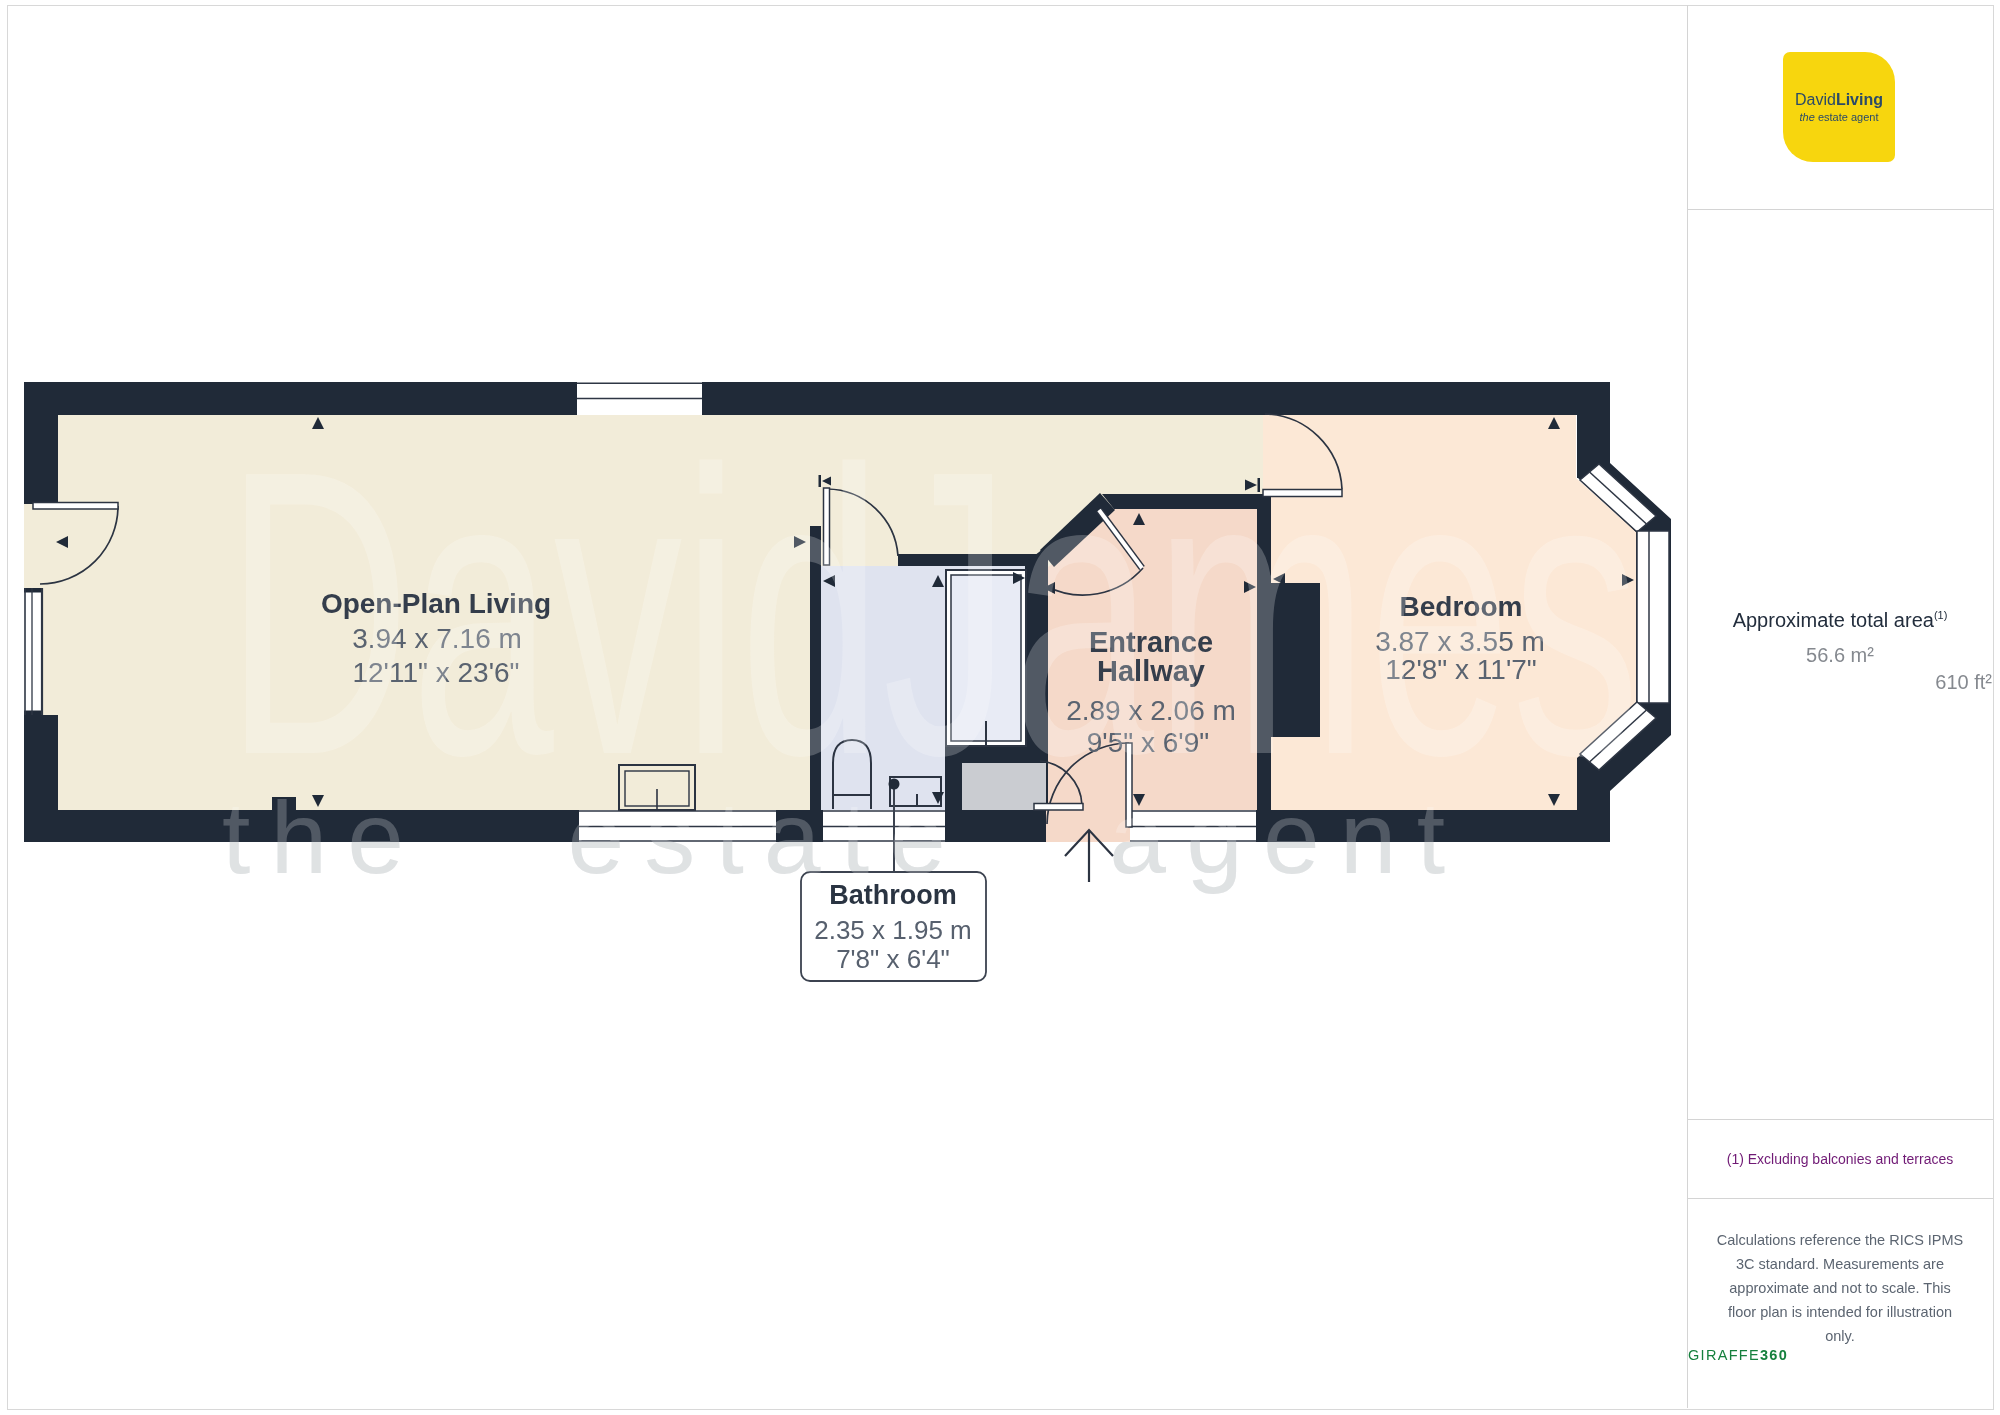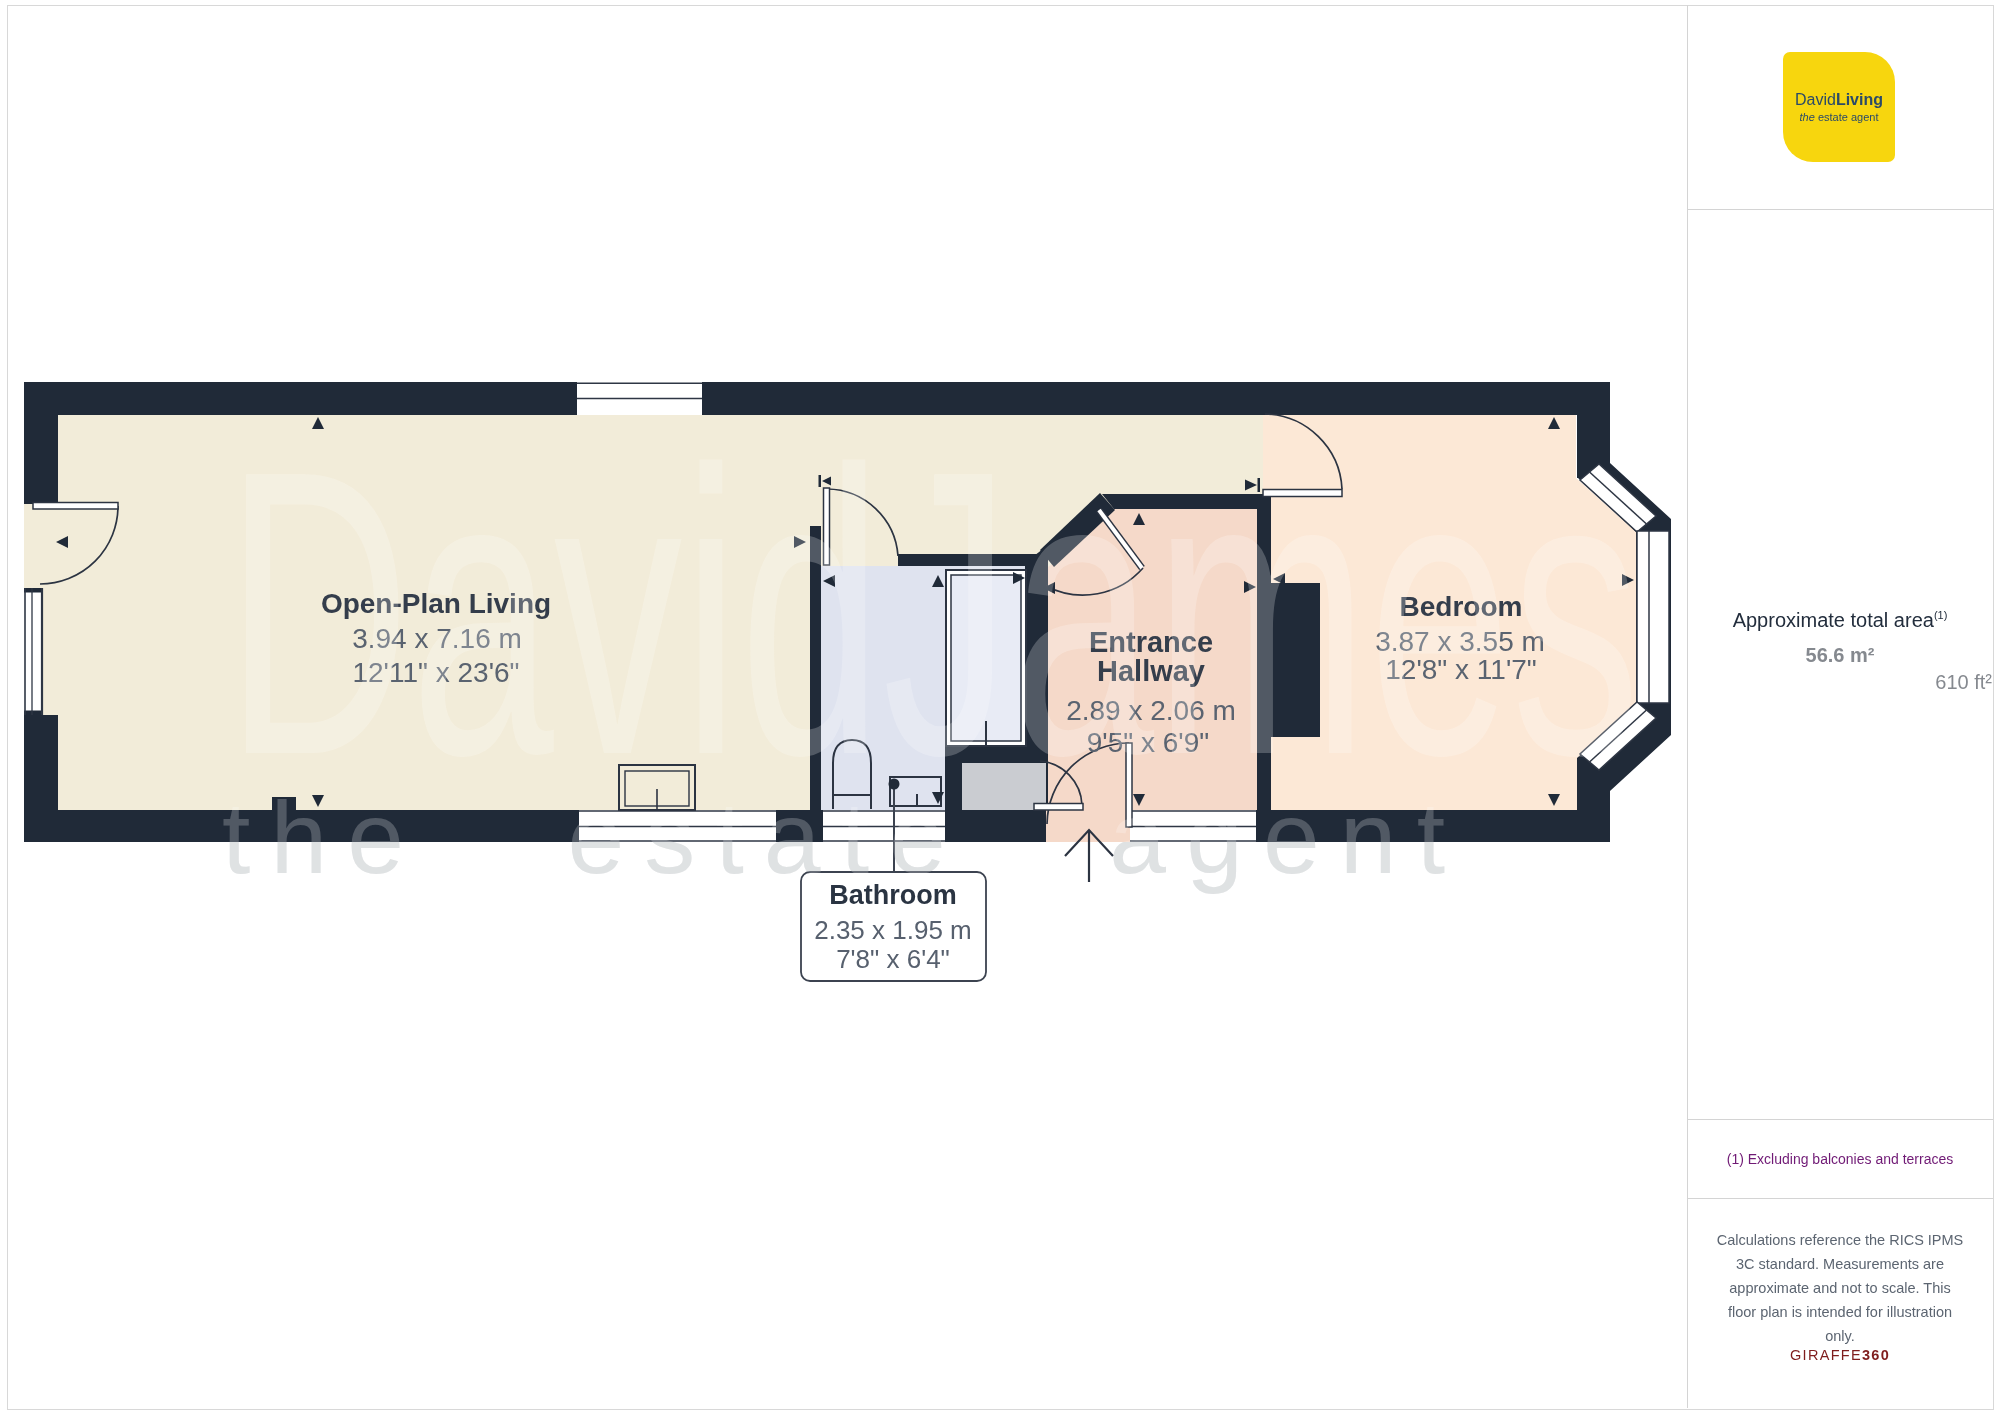--- a/index.html
+++ b/index.html
@@ -19,29 +19,29 @@
 
 <div class="abs" style="left:1688px;top:1198px;width:305px;height:1px;background:#d4d4d4;"></div>
 
 <div class="abs" style="left:1783px;top:52px;width:112px;height:110px;background:#f7d60e;border-radius:7px 30px 7px 30px;text-align:center;">
   <div style="margin-top:39px;font-size:16px;color:#2b4a68;letter-spacing:0px;">David<b>Living</b></div>
   <div style="margin-top:2px;font-size:11px;color:#2b4a68;"><i>the</i> estate agent</div>
 </div>
 
 <div class="abs" style="left:1688px;top:609px;width:304px;text-align:center;color:#232e3d;font-size:20px;font-weight:normal;">Approximate total area<sup style="font-size:11px;">(1)</sup></div>
 
-<div class="abs" style="left:1688px;top:644px;width:304px;text-align:center;color:#85898f;font-size:20px;font-weight:bold;">56.6 m²</div>
+<div class="abs" style="left:1688px;top:644px;width:304px;text-align:center;color:#85898f;font-size:20px;">56.6 m²</div>
 
 <div class="abs" style="left:1688px;top:671px;width:304px;text-align:right;color:#85898f;font-size:20px;">610 ft²</div>
 
 <div class="abs" style="left:1688px;top:1151px;width:304px;text-align:center;color:#701a75;font-size:14px;">(1) Excluding balconies and terraces</div>
 
 <div class="abs" style="left:1700px;top:1228px;width:280px;text-align:center;color:#5c6571;font-size:14.5px;line-height:24px;">Calculations reference the RICS IPMS<br>3C standard. Measurements are<br>approximate and not to scale. This<br>floor plan is intended for illustration<br>only.</div>
 
-<div class="abs" style="left:1688px;top:1347px;width:304px;text-align:center;color:#7f1d1d;font-size:14.5px;letter-spacing:1.3px;">GIRAFFE<b>360</b></div>
+<div class="abs" style="left:1688px;top:1347px;width:304px;color:#15803d;font-size:14.5px;letter-spacing:1.3px;">GIRAFFE<b>360</b></div>
 
 <svg class="abs" style="left:0;top:0;" width="2000" height="1415" viewBox="0 0 2000 1415">
 <defs>
   <clipPath id="wmclip">
         <rect x="24" y="382" width="1586" height="520"></rect>
       </clipPath>
 </defs>
 
 <g clip-path="url(#wmclip)" fill="#d7dadc">
   <text x="225" y="753" font-size="405" textLength="1415" lengthAdjust="spacingAndGlyphs">DavidJames</text>

